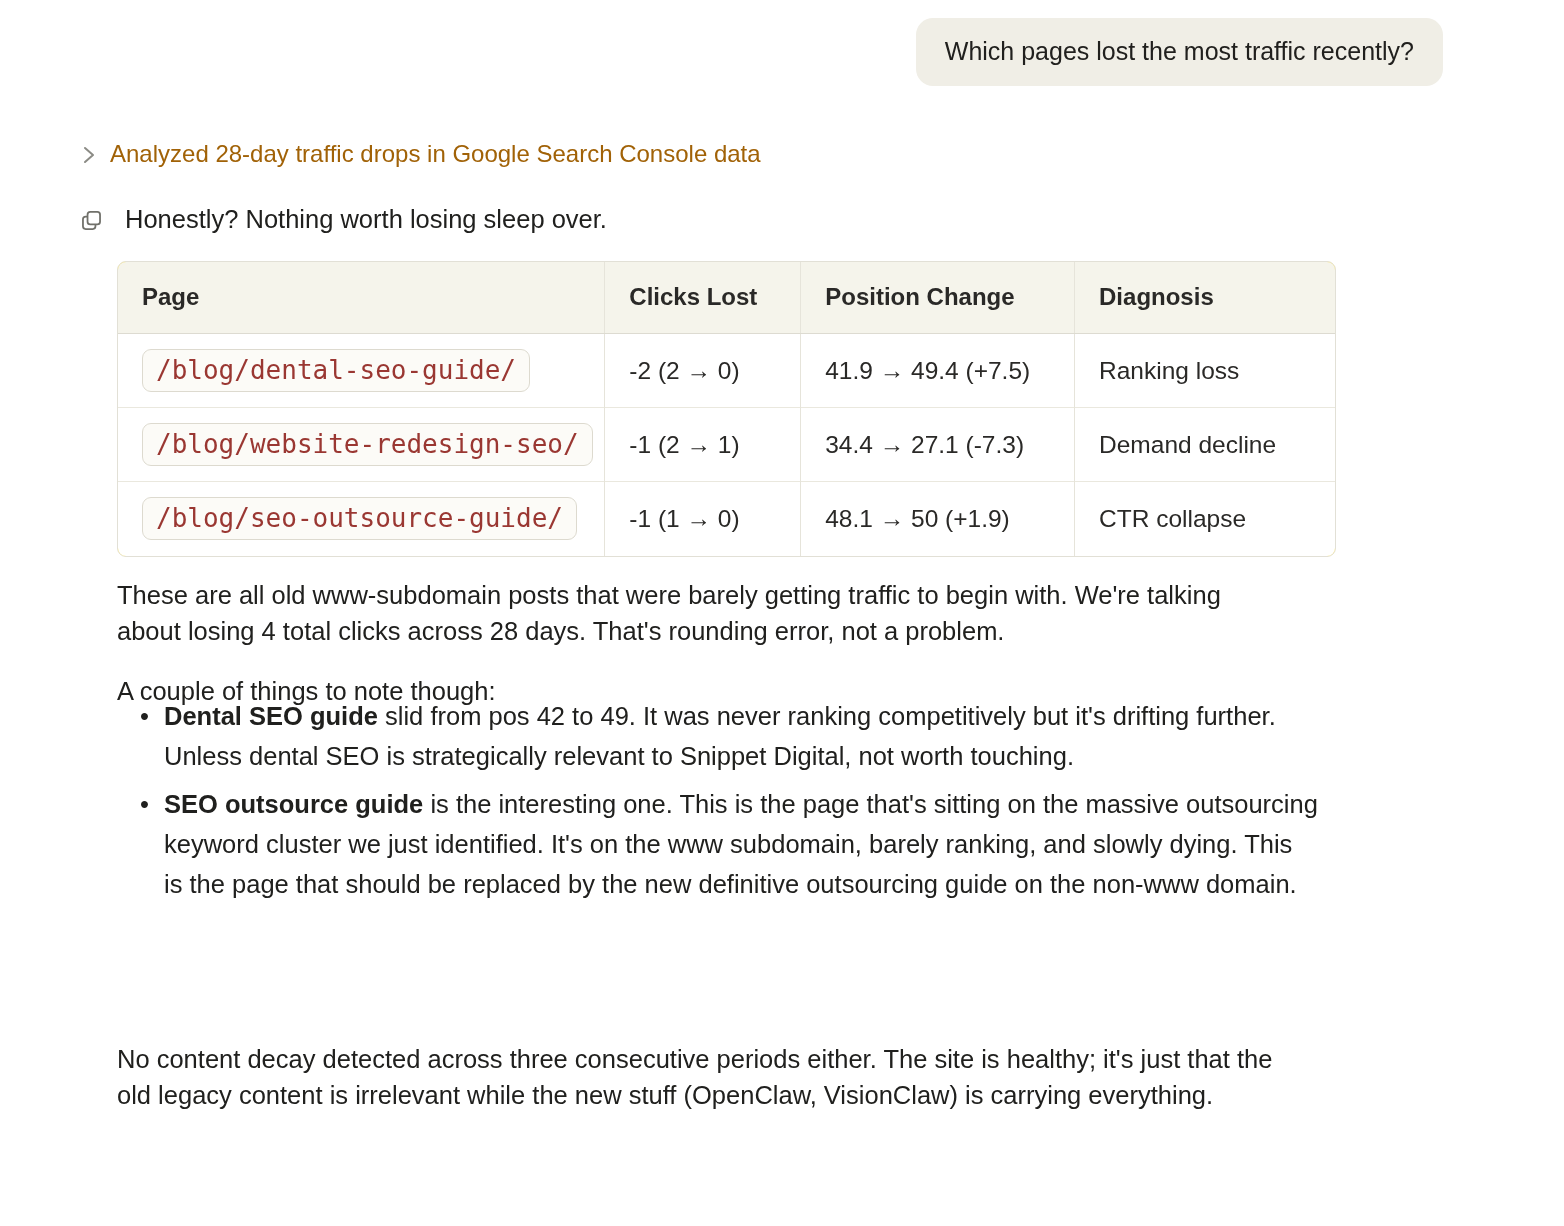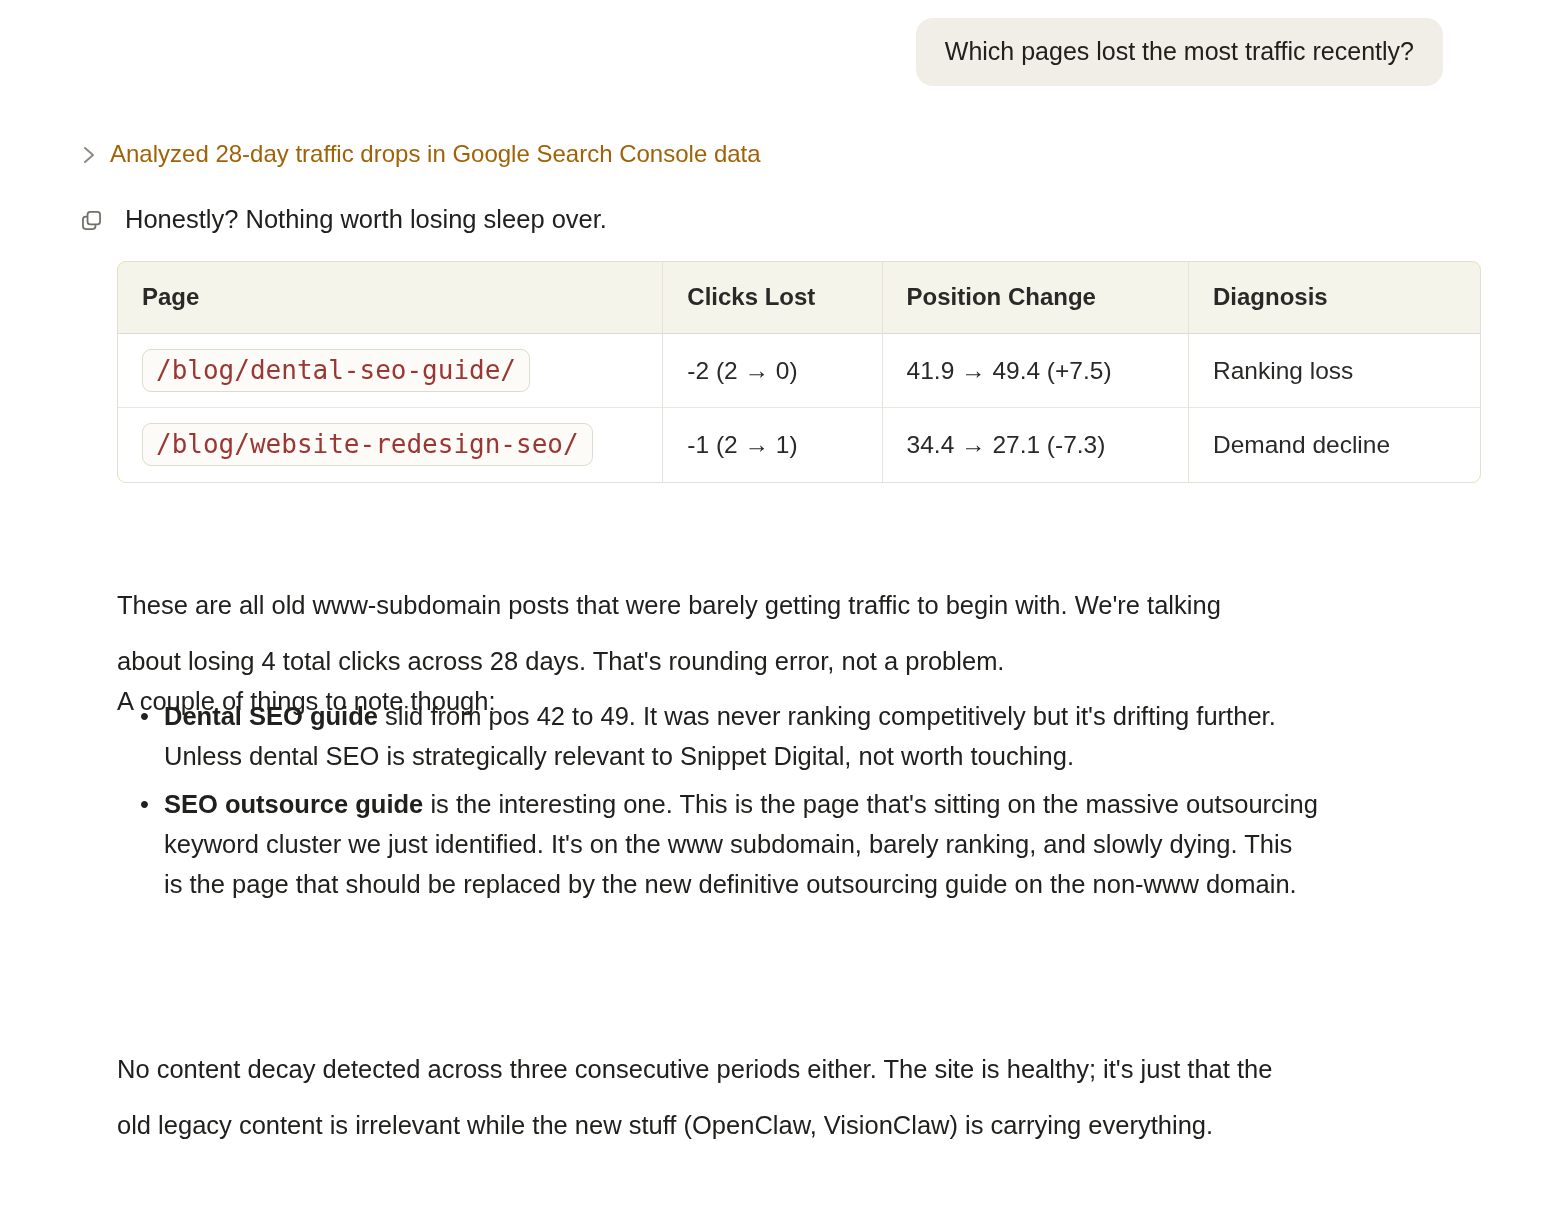--- a/index.html
+++ b/index.html
@@ -56,21 +56,21 @@
     font-size: 25.5px;
     color: #20201e;
   }
   .copy-btn { display: inline-flex; cursor: pointer; margin-top: 2px; }
 
   
   .table-wrap {
     position: absolute;
     top: 261px;
     left: 117px;
-    width: 1364px;
+    width: 1219px;
     border: 1px solid #e2e0d6;
     border-radius: 9px;
     overflow: hidden;
     background: #fde047;
   }
   table { width: 100%; border-collapse: collapse; table-layout: fixed; }
   col.c-page { width: 40%; }
   col.c-clicks { width: 16.1%; }
   col.c-pos { width: 22.5%; }
   col.c-diag { width: 21.4%; }
@@ -105,21 +105,21 @@
     padding: 5px 13px 6px;
     white-space: nowrap;
   }
 
   
   .para {
     position: absolute;
     left: 117px;
     width: 1368px;
     font-size: 25.5px;
-    line-height: 56px;
+    line-height: 36px;
     white-space: pre-line;
     color: #20201e;
   }
   .para-1 { top: 577px; }
   .para-2 { top: 673px; }
   .para-3 { top: 1041px; }
 
   
   .notes-list {
     position: absolute;
@@ -195,20 +195,26 @@
             <td>-2 (2 → 0)</td>
             <td>41.9 → 49.4 (+7.5)</td>
             <td>Ranking loss</td>
           </tr>
           <tr>
             <td><code class="pill">/blog/website-redesign-seo/</code></td>
             <td>-1 (2 → 1)</td>
             <td>34.4 → 27.1 (-7.3)</td>
             <td>Demand decline</td>
           </tr>
+          <tr>
+            <td><code class="pill">/blog/seo-outsource-guide/</code></td>
+            <td>-1 (1 → 0)</td>
+            <td>48.1 → 50 (+1.9)</td>
+            <td>CTR collapse</td>
+          </tr>
         </tbody>
     </table>
   </div>
 
   <div class="para para-1">These are all old www-subdomain posts that were barely getting traffic to begin with. We're talking
 about losing 4 total clicks across 28 days. That's rounding error, not a problem.</div>
 
   <div class="para para-2">A couple of things to note though:</div>
 
   <ul class="notes-list">

